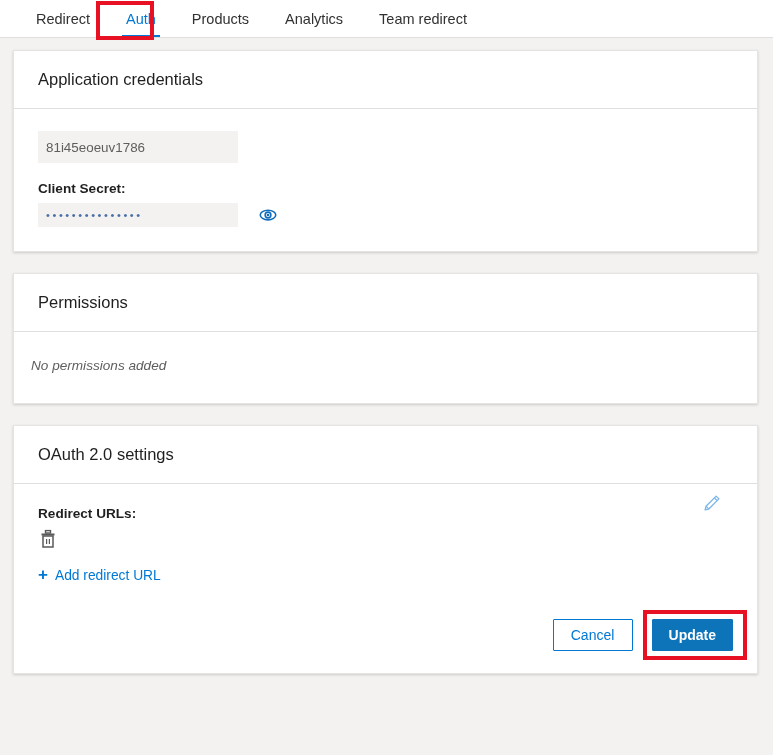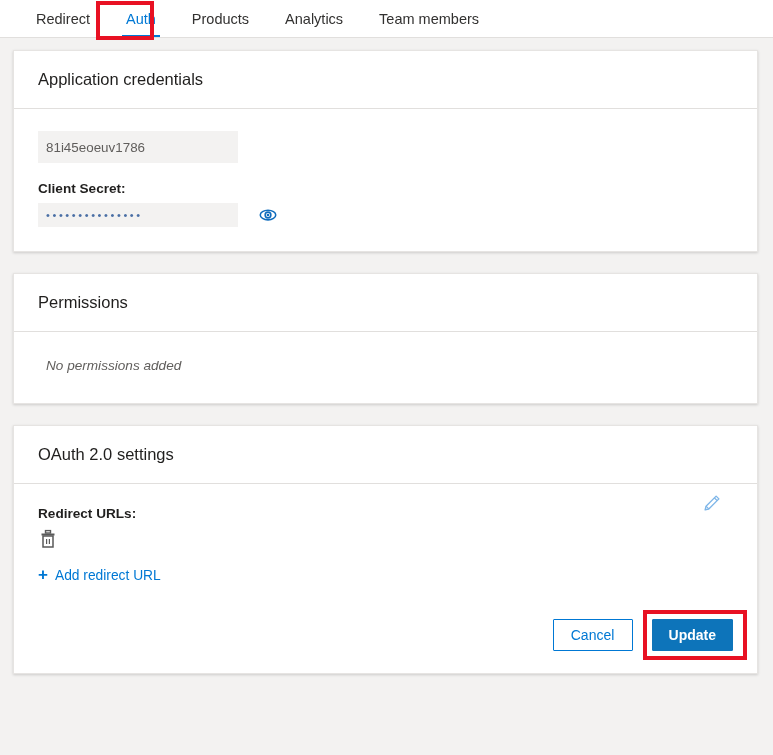--- a/index.html
+++ b/index.html
@@ -119,21 +119,21 @@
     background: none; border: none; padding: 0;
   }
   .gap-20 { height: 18px; }
 
   
   .empty-note {
     font-size: 13.6px;
     font-style: italic;
     color: #605e5c;
   }
-  .perm-body { padding: 26px 24px 30px 32px; }
+  .perm-body { padding: 26px 24px 30px 17px; }
 
   
   .oauth-body { padding: 22px 24px 18px 24px; position: relative; }
   .edit-pencil {
     position: absolute;
     top: 8px; right: 34px;
     cursor: pointer;
     line-height: 0;
   }
   .url-row {
@@ -237,21 +237,21 @@
   <div class="tab active">
     <span>Auth</span>
   </div>
   <div class="tab">
     <span>Products</span>
   </div>
   <div class="tab">
     <span>Analytics</span>
   </div>
   <div class="tab">
-    <span>Team members</span>
+    <span>Team redirect</span>
   </div>
   <div class="tab-highlight"></div>
 </div>
 
 <div class="page">
 
   <section class="panel">
     <div class="panel-header">
       <span class="panel-title">Application credentials</span>
     </div>

